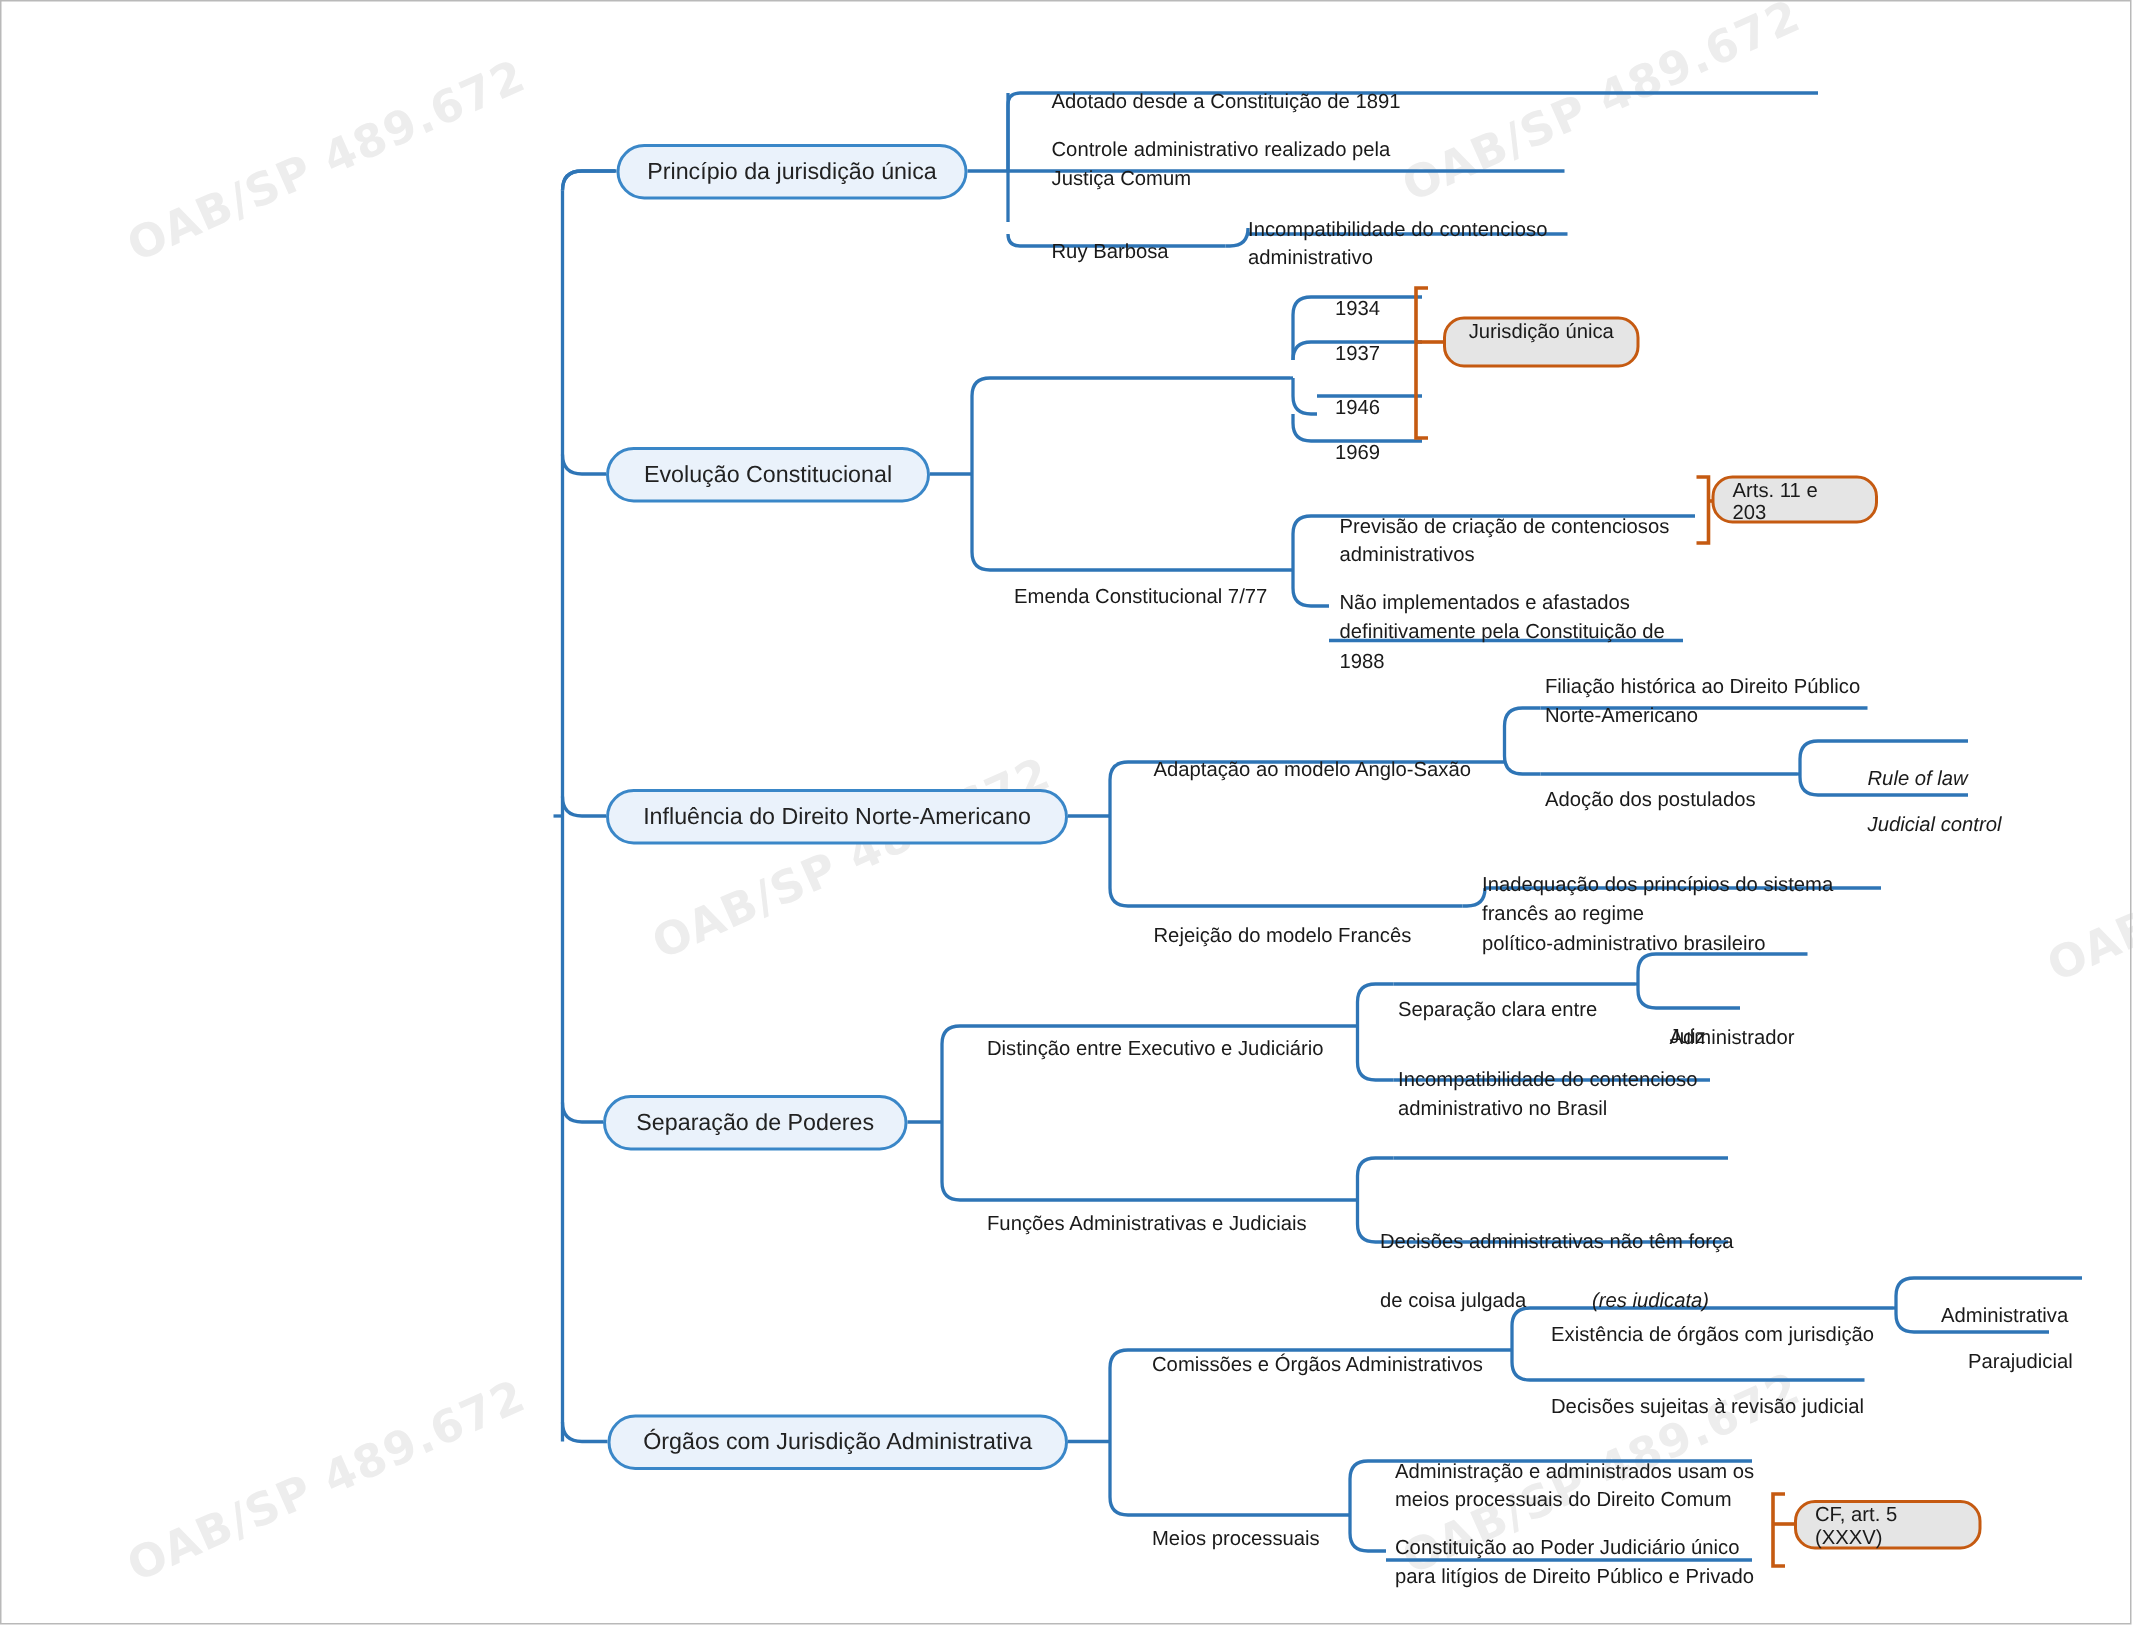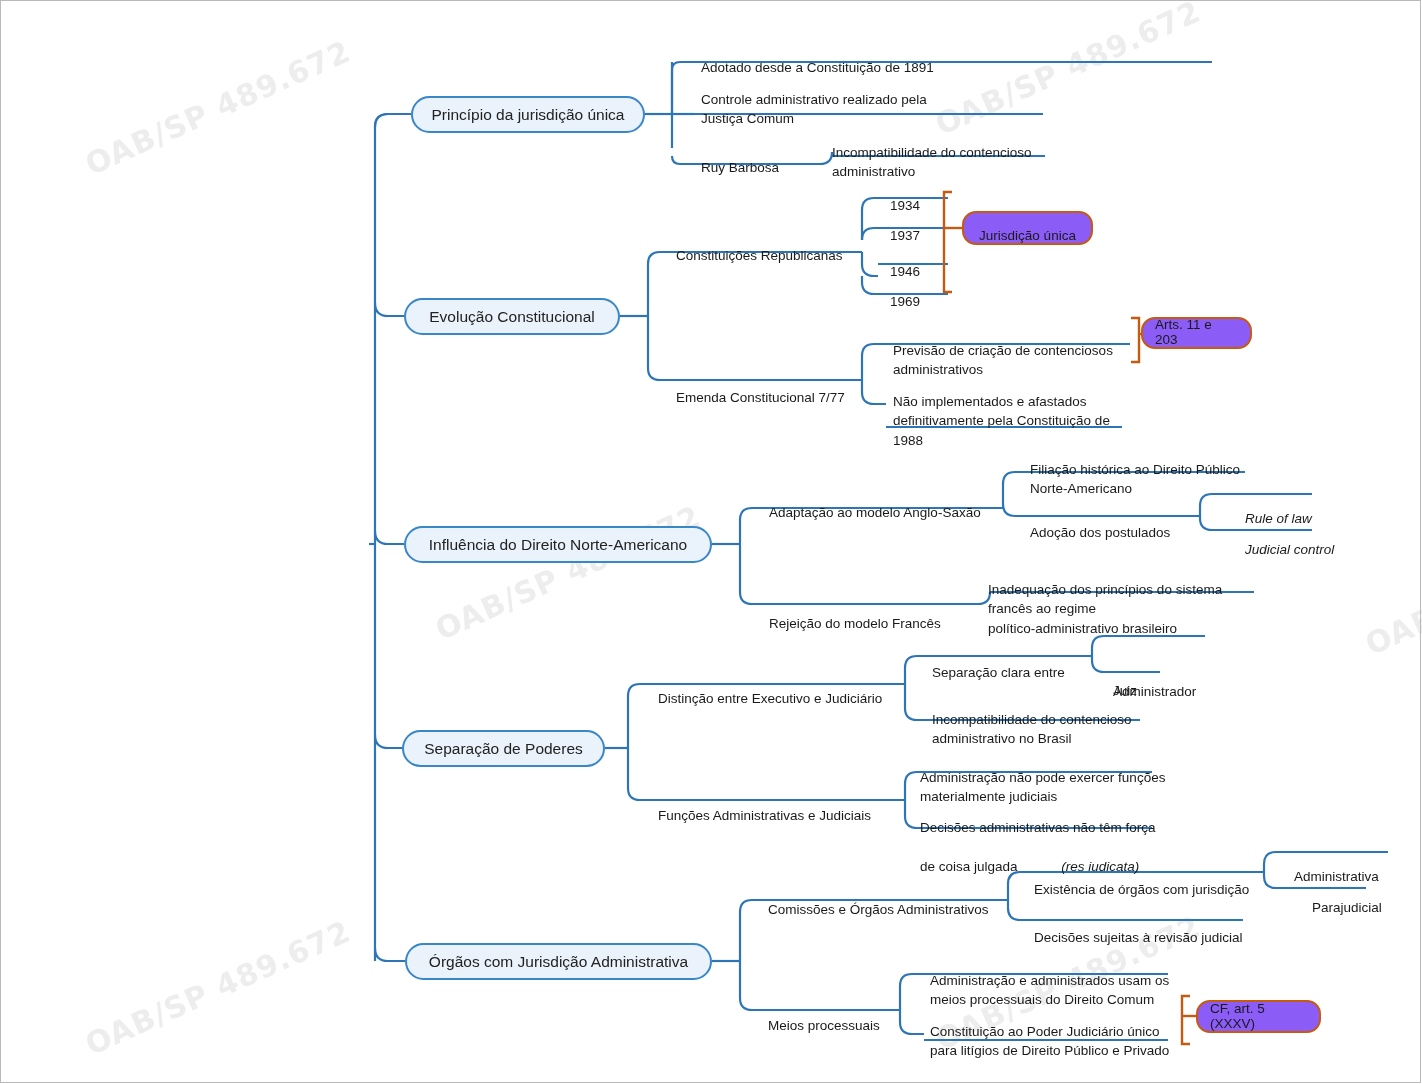--- a/index.html
+++ b/index.html
@@ -45,24 +45,24 @@
   }
   .branch{
     background:#eaf2fb;
     border:2px solid #3a87c8;
     border-radius:22px;
     display:flex;align-items:center;justify-content:center;
     font-size:15.5px;color:#222;
     padding:0 16px;
   }
   .callout{
-    background:#8b5cf6;
+    background:#e5e5e5;
     border:2px solid #c55a11;
     border-radius:14px;
-    display:flex;align-items:flex-end;justify-content:center;
+    display:flex;align-items:flex-start;justify-content:center;
     font-size:13.5px;color:#1a1a1a;
     padding:0 12px;
   }
   .leaf{
     font-size:13.5px;
     color:#1a1a1a;
     line-height:1.45;
     white-space:pre-line;
   }
   .leaf.ital{font-style:italic;margin-left:24px;}
@@ -273,23 +273,20 @@
 
   <div class="node mid" style="left:701px;top:138px;width:120px;">
     <span>Ruy Barbosa</span>
   </div>
 
   <div class="node leaf" style="left:832px;top:123px;width:300px;">
     <span>Incompatibilidade do contencioso
 administrativo</span>
   </div>
 
-  <div class="node mid" style="left:676px;top:226px;width:200px;">
-    <span>Constituições Republicanas</span>
-  </div>
 
   <div class="node leaf" style="left:890px;top:176px;width:70px;">
     <span>1934</span>
   </div>
   <div class="node leaf" style="left:890px;top:206px;width:70px;">
     <span>1937</span>
   </div>
   <div class="node leaf" style="left:890px;top:242px;width:70px;">
     <span>1946</span>
   </div>
@@ -317,21 +314,21 @@
   <div class="node leaf" style="left:893px;top:372px;width:300px;">
     <span>Não implementados e afastados
 definitivamente pela Constituição de
 1988</span>
   </div>
 
   <div class="node mid" style="left:769px;top:483px;width:240px;">
     <span>Adaptação ao modelo Anglo-Saxão</span>
   </div>
 
-  <div class="node leaf" style="left:1030px;top:440px;width:300px;">
+  <div class="node leaf" style="left:1030px;top:428px;width:300px;">
     <span>Filiação histórica ao Direito Público
 Norte-Americano</span>
   </div>
 
   <div class="node mid" style="left:1030px;top:503px;width:200px;">
     <span>Adoção dos postulados</span>
   </div>
 
   <div class="node leaf ital" style="left:1221px;top:489px;width:140px;">
     <span>Rule of law</span>
@@ -367,24 +364,20 @@
 
   <div class="node leaf" style="left:932px;top:690px;width:300px;">
     <span>Incompatibilidade do contencioso
 administrativo no Brasil</span>
   </div>
 
   <div class="node mid" style="left:658px;top:786px;width:250px;">
     <span>Funções Administrativas e Judiciais</span>
   </div>
 
-  <div class="node leaf" style="left:920px;top:748px;width:300px;">
-    <span>Administração não pode exercer funções
-materialmente judiciais</span>
-  </div>
 
   <div class="node leaf" style="left:920px;top:798px;width:300px;">
     <span>Decisões administrativas não têm força</span><br>
     <span>de coisa julgada </span><em>(res iudicata)</em>
   </div>
 
   <div class="node mid" style="left:768px;top:880px;width:260px;">
     <span>Comissões e Órgãos Administrativos</span>
   </div>
 

